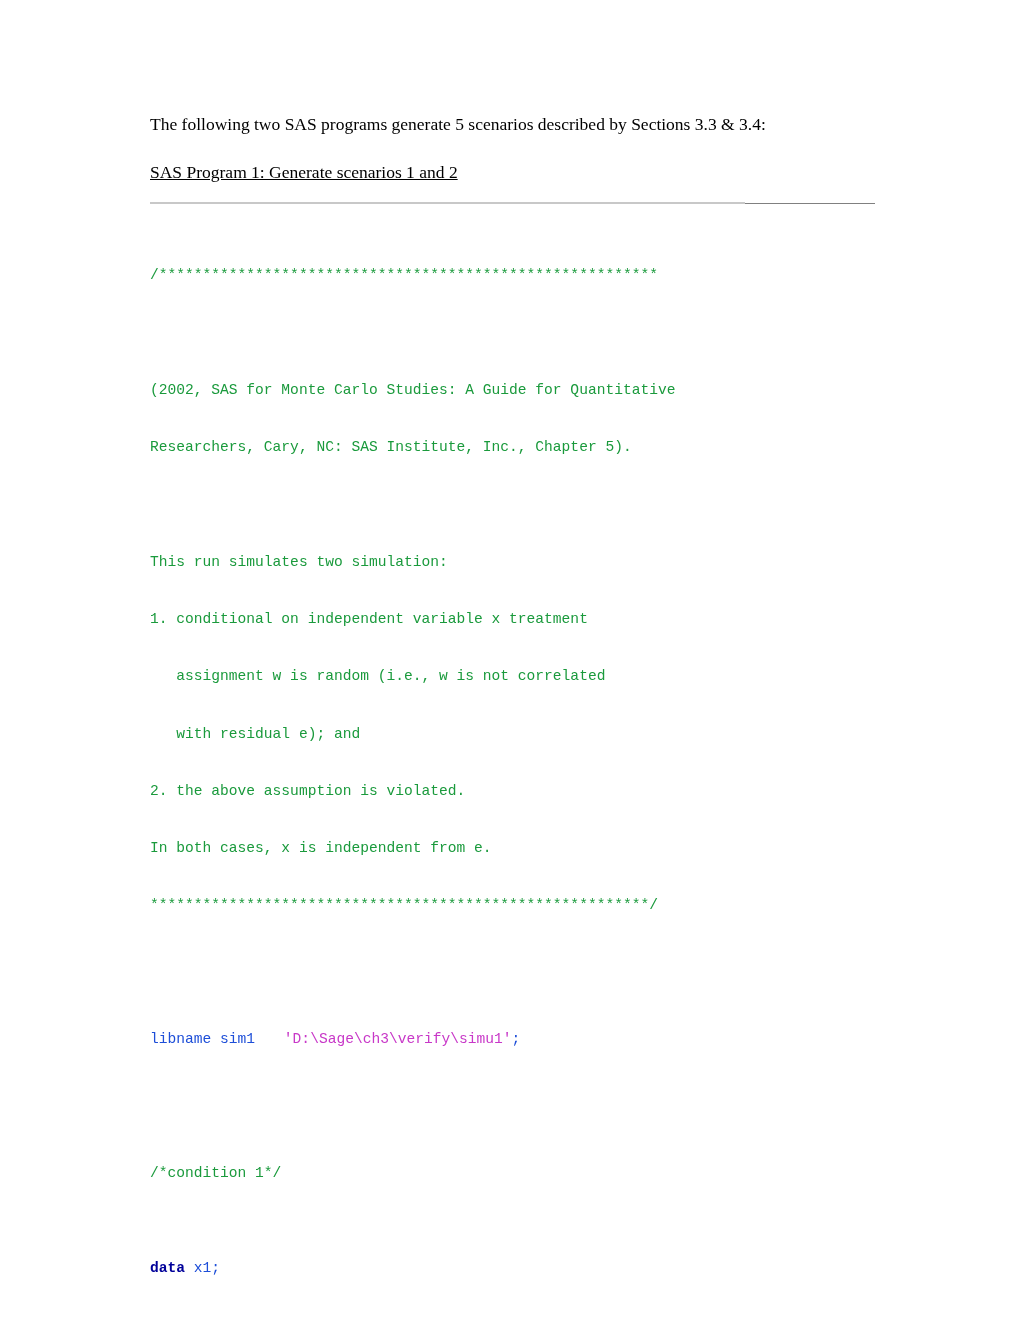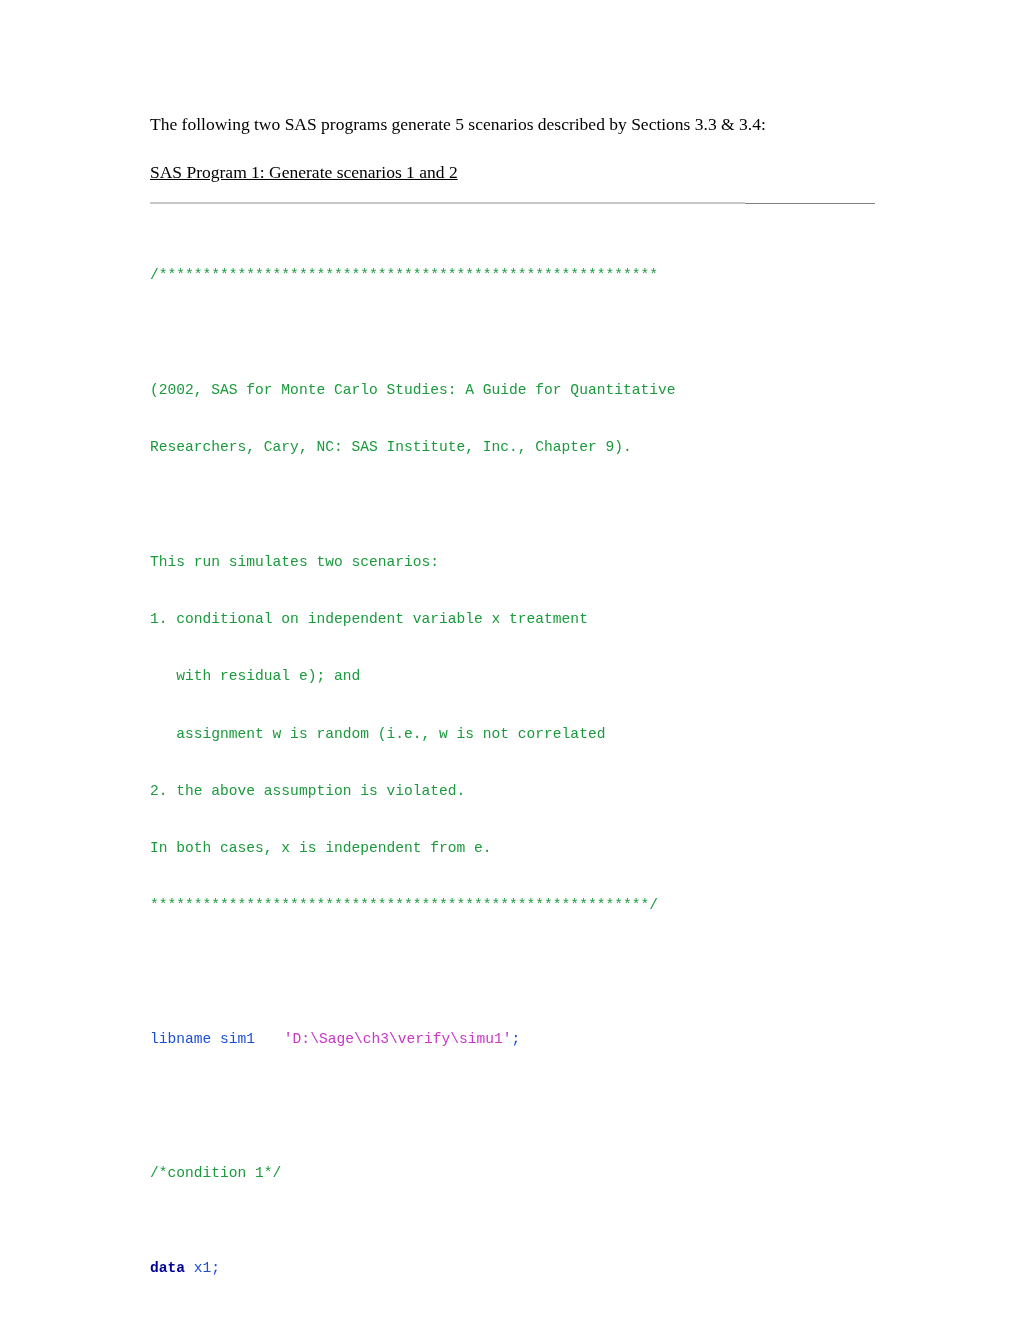--- a/index.html
+++ b/index.html
@@ -98,26 +98,26 @@
     <div class="rule-wrap">
       <div class="rule-light"></div>
       <div class="rule-dark"></div>
     </div>
 
     <div class="code">
 
       <span class="ln c-comment">/*********************************************************</span>
       <span class="ln blank"> </span>
       <span class="ln c-comment">(2002, SAS for Monte Carlo Studies: A Guide for Quantitative</span>
-      <span class="ln c-comment">Researchers, Cary, NC: SAS Institute, Inc., Chapter 9).</span>
+      <span class="ln c-comment">Researchers, Cary, NC: SAS Institute, Inc., Chapter 5).</span>
       <span class="ln blank"> </span>
-      <span class="ln c-comment">This run simulates two scenarios:</span>
+      <span class="ln c-comment">This run simulates two simulation:</span>
       <span class="ln c-comment">1. conditional on independent variable x treatment</span>
+      <span class="ln c-comment">   assignment w is random (i.e., w is not correlated</span>
       <span class="ln c-comment">   with residual e); and</span>
-      <span class="ln c-comment">   assignment w is random (i.e., w is not correlated</span>
       <span class="ln c-comment">2. the above assumption is violated.</span>
       <span class="ln c-comment">In both cases, x is independent from e.</span>
       <span class="ln c-comment">*********************************************************/</span>
       <span class="ln blank"> </span>
 
       <span class="ln"><span class="c-keyword">libname</span><span class="c-plain"> sim1 </span><span class="c-string">'D:\Sage\ch3\verify\simu1'</span><span class="c-plain">;</span></span>
 
       <span class="ln blank"> </span>
       <span class="ln c-comment">/*condition 1*/</span>
 

